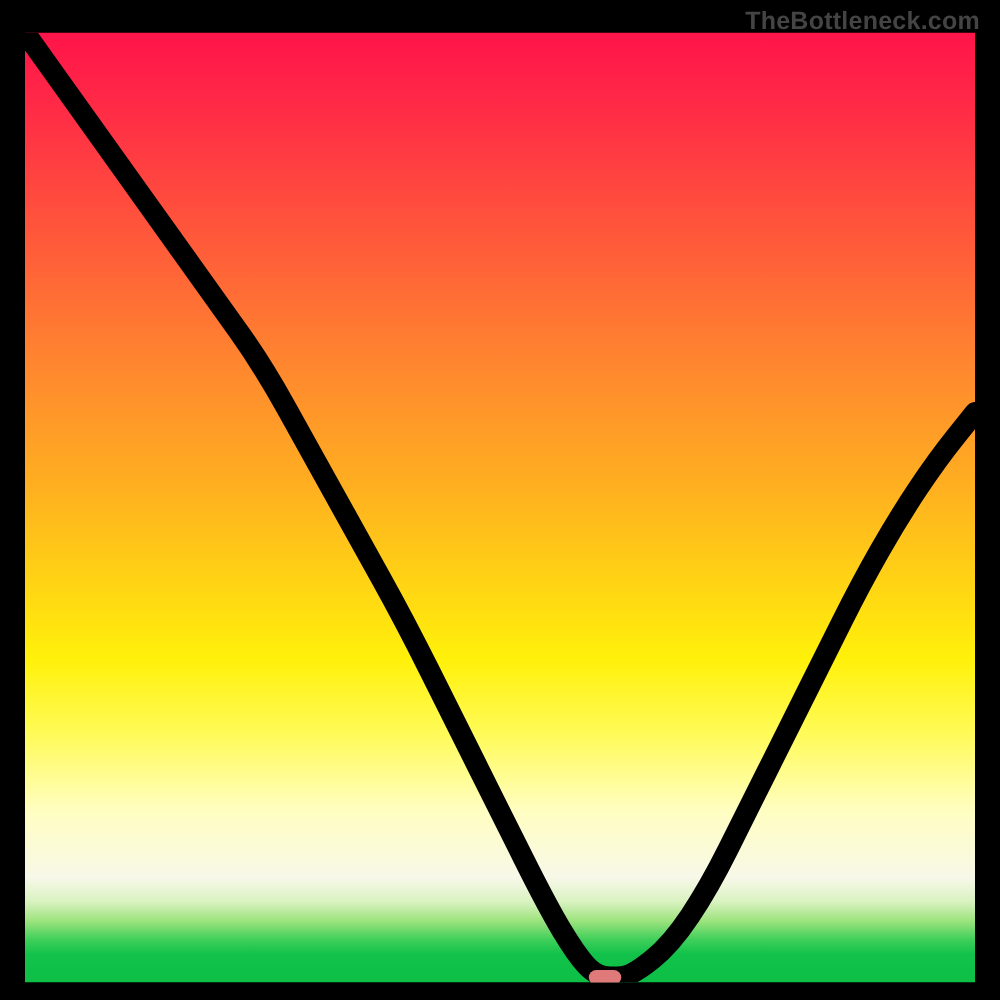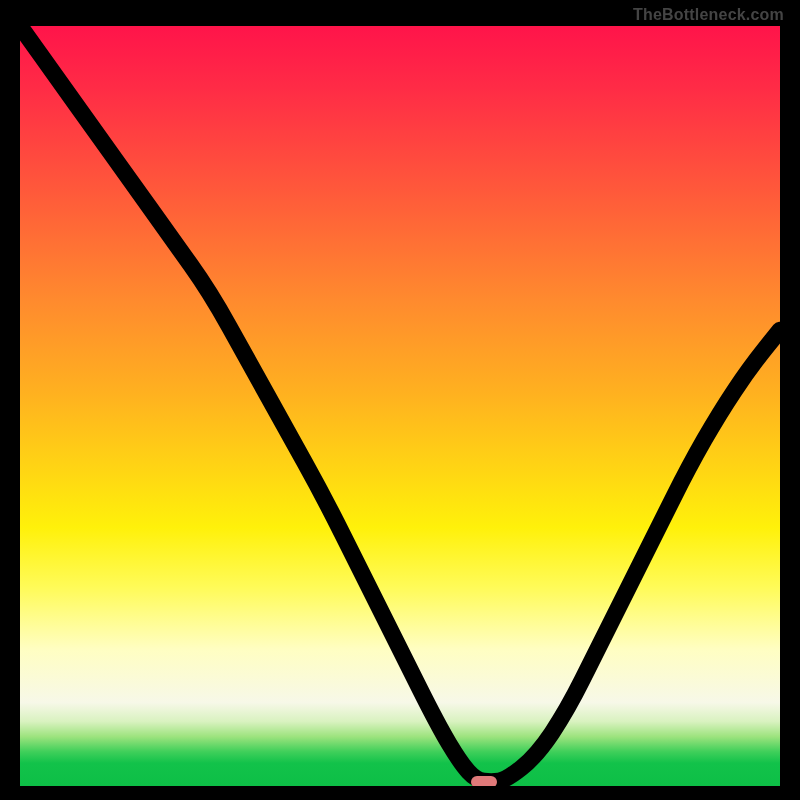--- a/index.html
+++ b/index.html
@@ -15,21 +15,21 @@
     position: relative;
     width: 800px;
     height: 800px;
     background: #000;
   }
   .watermark {
     position: absolute;
     top: 6px;
     right: 16px;
     color: #444;
-    font-size: 16px;
+    font-size: 20px;
     font-weight: 600;
     letter-spacing: 0.2px;
     z-index: 5;
   }
   .plot {
     position: absolute;
     left: 20px;
     top: 26px;
     width: 760px;
     height: 760px;

